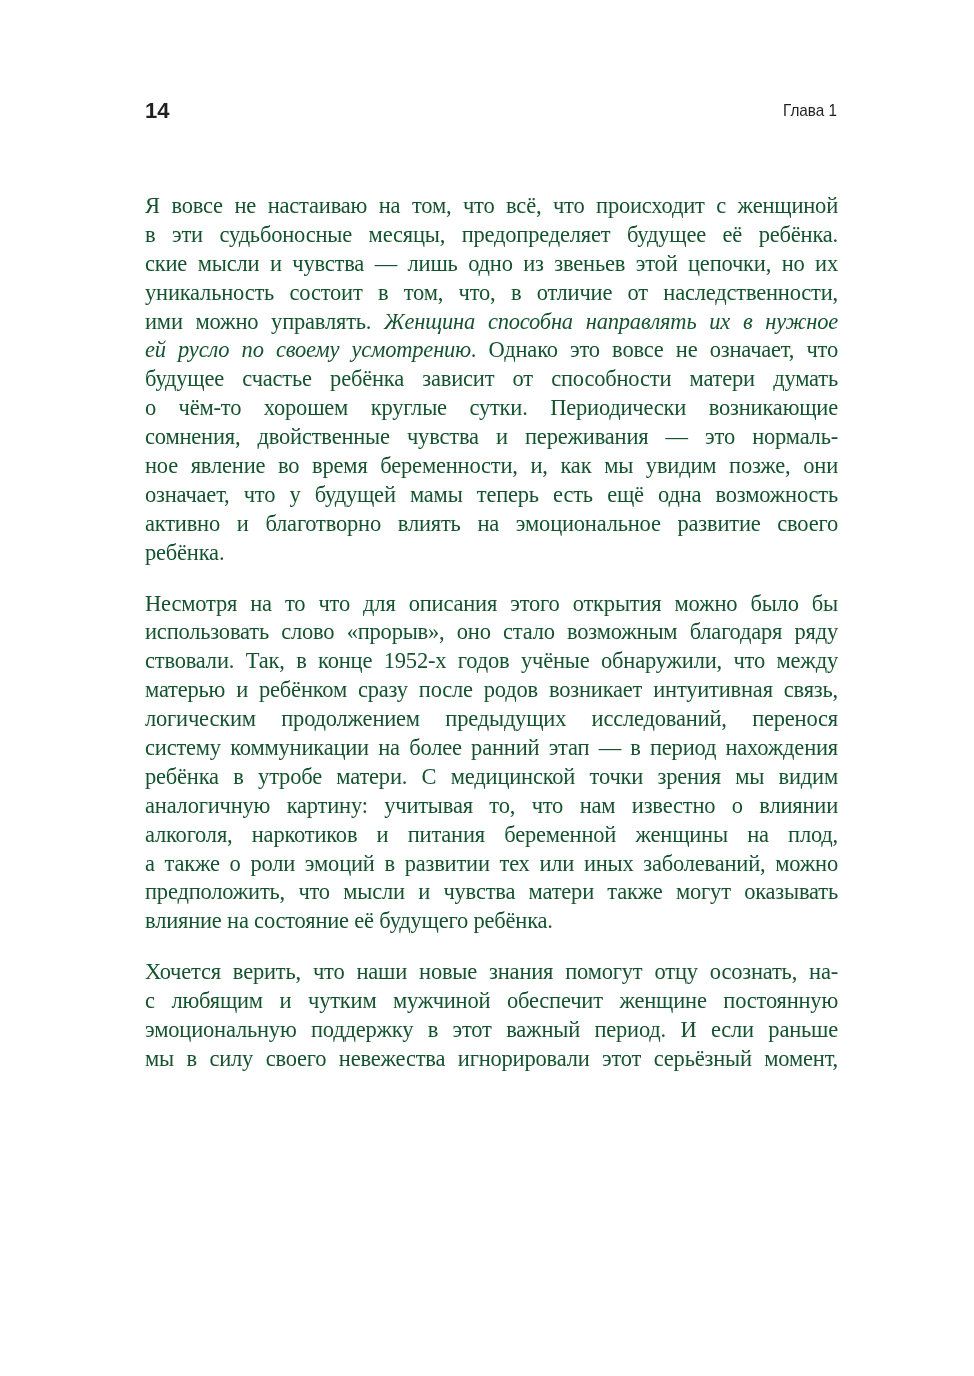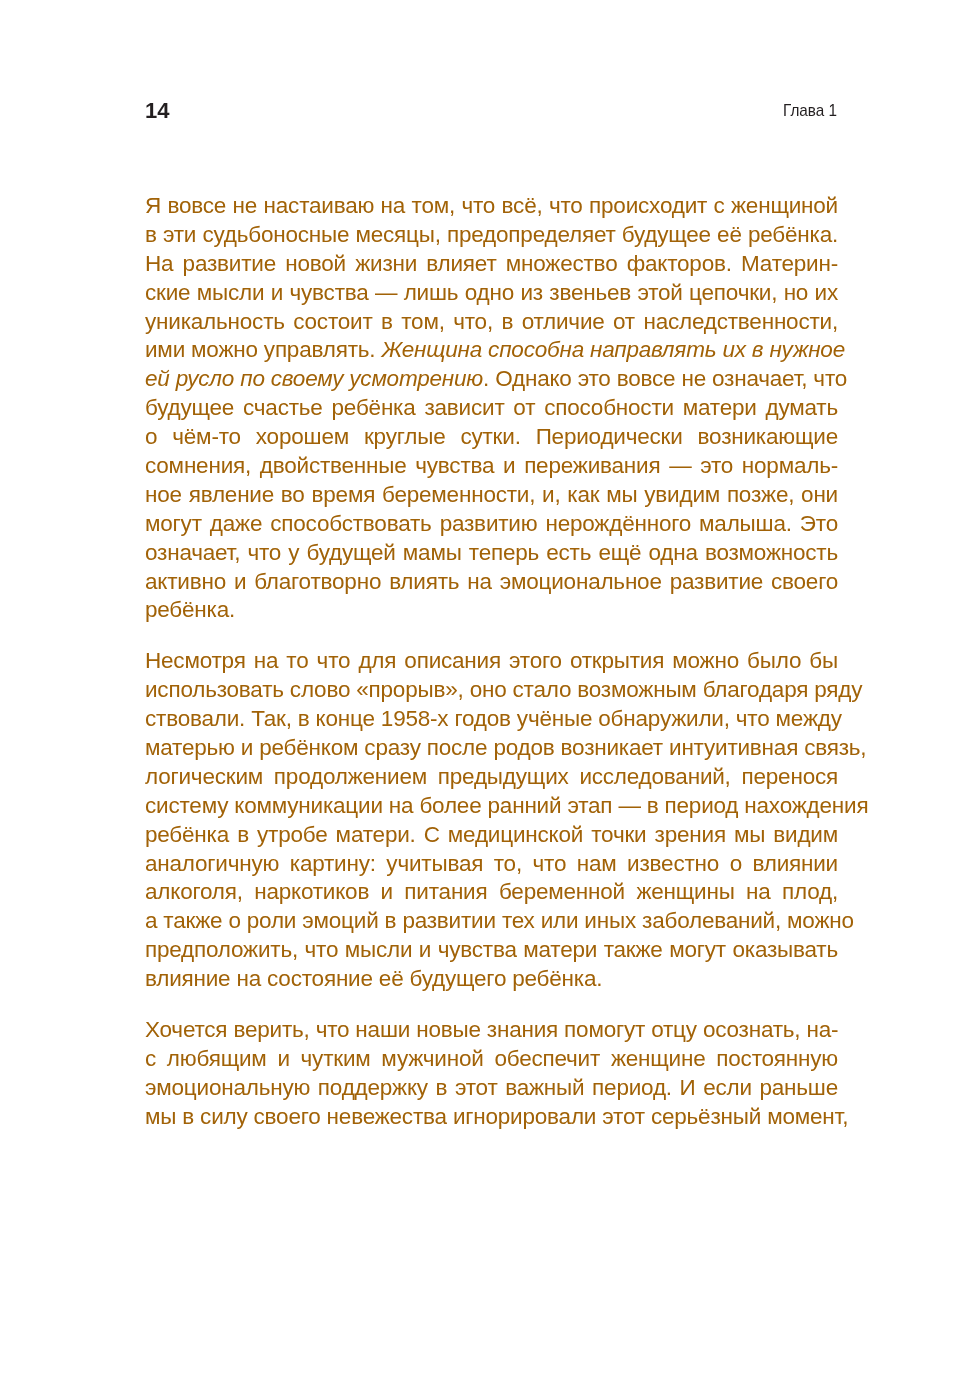--- a/index.html
+++ b/index.html
@@ -41,23 +41,23 @@
       line-height: 30px;
       color: #231f20;
       transform: scaleX(0.9);
       transform-origin: right center;
     }
     .body-text {
       position: absolute;
       left: 145px;
       width: 693px;
       top: 192px;
-      font-family: Liberation Sans, sans-serif;
+      font-family: Liberation Serif, serif;
       font-size: 22.5px;
-      color: #a16207;
+      color: #14532d;
     }
     .paragraph {
       margin: 0 0 22px 0;
     }
     .line {
       display: block;
       height: 28.9px;
       line-height: 28.9px;
       white-space: nowrap;
       text-align: justify;
@@ -76,38 +76,36 @@
 
 <div class="page-header">
   <span class="page-number">14</span>
   <span class="running-head">Глава 1</span>
 </div>
 
 <div class="body-text" id="body-text">
     <div class="paragraph">
       <span class="line">Я вовсе не настаиваю на том, что всё, что происходит с женщиной</span>
       <span class="line">в эти судьбоносные месяцы, предопределяет будущее её ребёнка.</span>
-      <span class="line">На развитие новой жизни влияет множество факторов. Материн-</span>
       <span class="line">ские мысли и чувства — лишь одно из звеньев этой цепочки, но их</span>
       <span class="line">уникальность состоит в том, что, в отличие от наследственности,</span>
       <span class="line"><span>ими можно управлять. </span><em>Женщина способна направлять их в нужное</em></span>
       <span class="line"><em>ей русло по своему усмотрению</em><span>. Однако это вовсе не означает, что</span></span>
       <span class="line">будущее счастье ребёнка зависит от способности матери думать</span>
       <span class="line">о чём-то хорошем круглые сутки. Периодически возникающие</span>
       <span class="line">сомнения, двойственные чувства и переживания — это нормаль-</span>
       <span class="line">ное явление во время беременности, и, как мы увидим позже, они</span>
-      <span class="line">могут даже способствовать развитию нерождённого малыша. Это</span>
       <span class="line">означает, что у будущей мамы теперь есть ещё одна возможность</span>
       <span class="line">активно и благотворно влиять на эмоциональное развитие своего</span>
       <span class="line last">ребёнка.</span>
     </div>
     <div class="paragraph">
       <span class="line">Несмотря на то что для описания этого открытия можно было бы</span>
       <span class="line">использовать слово «прорыв», оно стало возможным благодаря ряду</span>
-      <span class="line">ствовали. Так, в конце 1958-х годов учёные обнаружили, что между</span>
+      <span class="line">ствовали. Так, в конце 1952-х годов учёные обнаружили, что между</span>
       <span class="line">матерью и ребёнком сразу после родов возникает интуитивная связь,</span>
       <span class="line">логическим продолжением предыдущих исследований, перенося</span>
       <span class="line">систему коммуникации на более ранний этап — в период нахождения</span>
       <span class="line">ребёнка в утробе матери. С медицинской точки зрения мы видим</span>
       <span class="line">аналогичную картину: учитывая то, что нам известно о влиянии</span>
       <span class="line">алкоголя, наркотиков и питания беременной женщины на плод,</span>
       <span class="line">а также о роли эмоций в развитии тех или иных заболеваний, можно</span>
       <span class="line">предположить, что мысли и чувства матери также могут оказывать</span>
       <span class="line last">влияние на состояние её будущего ребёнка.</span>
     </div>

